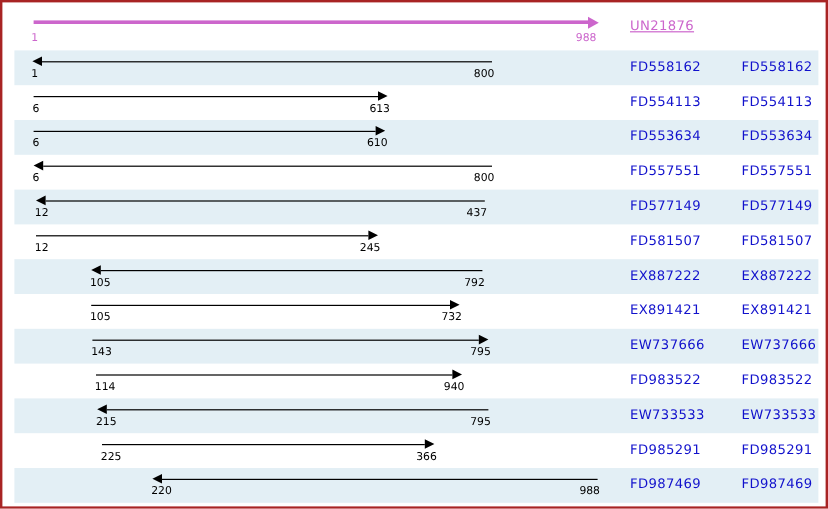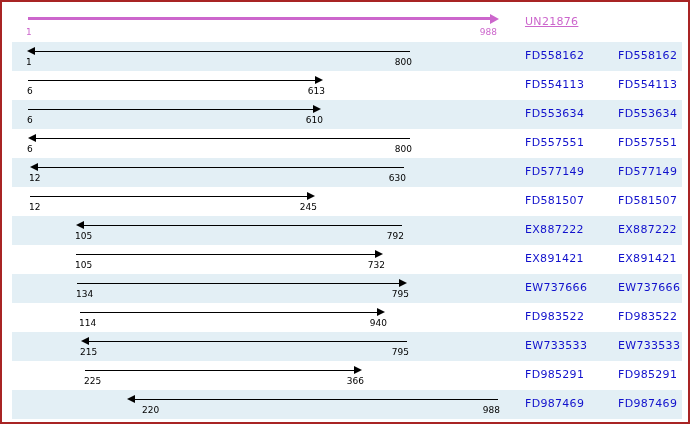--- a/index.html
+++ b/index.html
@@ -154,21 +154,21 @@
         <div class="coord" style="left: 25px;">6</div>
         <div class="coord end" style="left: 410px;">800</div>
         <div class="row-label col1">FD557551</div>
         <div class="row-label col2">FD557551</div>
       </div>
       <div class="band" style="top: 156px;"></div>
       <div class="track" style="top: 156px;">
         <div class="seg-line" style="left: 36px; width: 366px;"></div>
         <div class="head-left" style="left: 28px;"></div>
         <div class="coord" style="left: 27px;">12</div>
-        <div class="coord end" style="left: 404px;">630</div>
+        <div class="coord end" style="left: 404px;">437</div>
         <div class="row-label col1">FD577149</div>
         <div class="row-label col2">FD577149</div>
       </div>
       <div class="track" style="top: 185px;">
         <div class="seg-line" style="left: 28px; width: 277px;"></div>
         <div class="head-right" style="left: 305px;"></div>
         <div class="coord" style="left: 27px;">12</div>
         <div class="coord end" style="left: 315px;">245</div>
         <div class="row-label col1">FD581507</div>
         <div class="row-label col2">FD581507</div>
@@ -187,21 +187,21 @@
         <div class="head-right" style="left: 373px;"></div>
         <div class="coord" style="left: 73px;">105</div>
         <div class="coord end" style="left: 383px;">732</div>
         <div class="row-label col1">EX891421</div>
         <div class="row-label col2">EX891421</div>
       </div>
       <div class="band" style="top: 272px;"></div>
       <div class="track" style="top: 272px;">
         <div class="seg-line" style="left: 75px; width: 322px;"></div>
         <div class="head-right" style="left: 397px;"></div>
-        <div class="coord" style="left: 74px;">134</div>
+        <div class="coord" style="left: 74px;">143</div>
         <div class="coord end" style="left: 407px;">795</div>
         <div class="row-label col1">EW737666</div>
         <div class="row-label col2">EW737666</div>
       </div>
       <div class="track" style="top: 301px; text-decoration: underline;">
         <div class="seg-line" style="left: 78px; width: 297px;"></div>
         <div class="head-right" style="left: 375px;"></div>
         <div class="coord" style="left: 77px;">114</div>
         <div class="coord end" style="left: 385px;">940</div>
         <div class="row-label col1">FD983522</div>
@@ -221,20 +221,20 @@
         <div class="head-right" style="left: 352px;"></div>
         <div class="coord" style="left: 82px;">225</div>
         <div class="coord end" style="left: 362px;">366</div>
         <div class="row-label col1">FD985291</div>
         <div class="row-label col2">FD985291</div>
       </div>
       <div class="band" style="top: 388px;"></div>
       <div class="track" style="top: 388px;">
         <div class="seg-line" style="left: 133px; width: 363px;"></div>
         <div class="head-left" style="left: 125px;"></div>
-        <div class="coord" style="left: 140px;">220</div>
+        <div class="coord" style="left: 124px;">220</div>
         <div class="coord end" style="left: 498px;">988</div>
         <div class="row-label col1">FD987469</div>
         <div class="row-label col2">FD987469</div>
       </div>
     </div>
 
 </div>
 
 </body></html>

